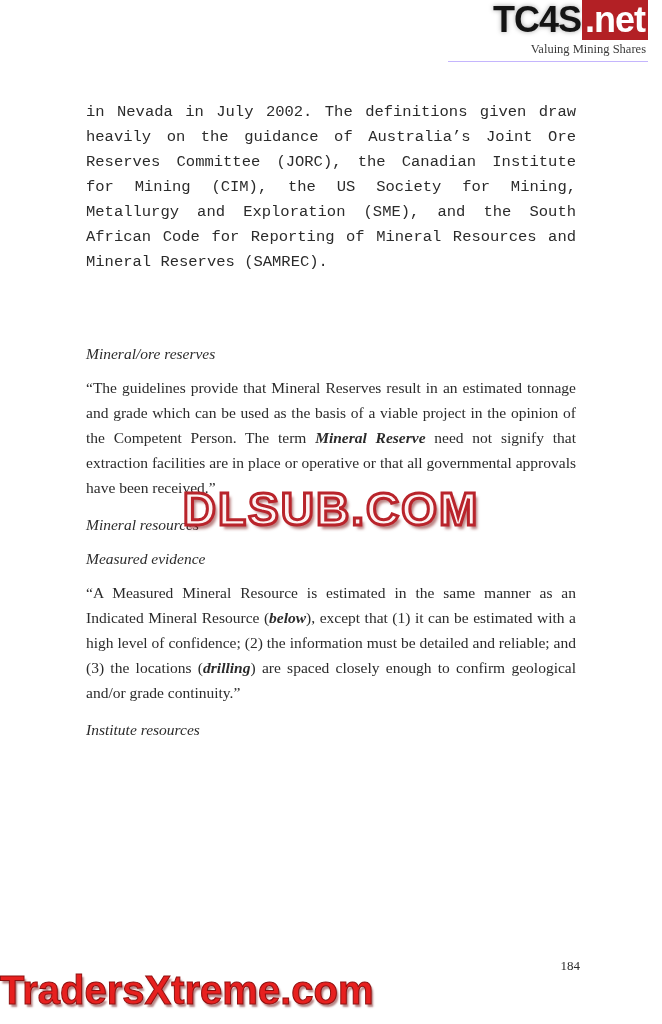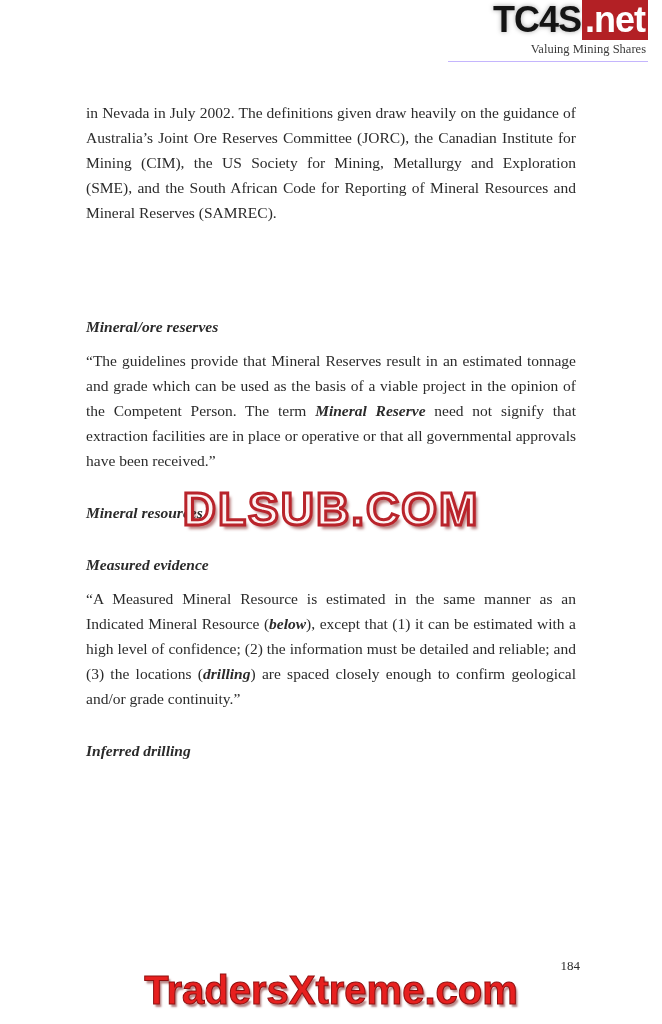--- a/index.html
+++ b/index.html
@@ -35,45 +35,44 @@
     border-bottom:1px solid #c4b5fd;
   }
 
   
   .content{
     position:absolute;top:100px;left:86px;width:490px;
     font-size:15.5px;line-height:25px;
     text-align:justify;
   }
   .content p{margin:0 0 12px 0;}
-  .body-para{margin-left:0;}
+  .body-para{margin-left:0;font-family:Liberation Mono, monospace;}
   .section-gap{height:50px;}
   .section-heading{
-    font-style:italic;font-weight:bold;
+    font-style:italic;font-weight:normal;
     font-size:15.5px;line-height:25px;
-    margin:27px 0 9px 0;
+    margin:4px 0 9px 0;
     text-align:left;
   }
   .quote-para{margin-left:20px;margin-bottom:10px;}
   .quote-para em{font-style:italic;font-weight:bold;}
 
   
   .wm-center{
     position:absolute;top:482px;left:0;width:662px;
     text-align:center;
     font-family:Liberation Sans, sans-serif;
     font-weight:bold;font-size:46px;letter-spacing:2px;
     color:#fdf3f3;
     -webkit-text-stroke:3px #b9242b;
     text-shadow:3px 4px 3px rgba(130,25,25,0.55);
     pointer-events:none;
   }
   .wm-bottom{
     position:absolute;top:968px;left:0;width:662px;
-    text-align:center;
     font-family:"Liberation Sans", sans-serif;
     font-weight:bold;font-size:40px;letter-spacing:0px;
     color:#e7201f;
     -webkit-text-stroke:1px #8e0f0f;
     text-shadow:2px 3px 2px rgba(110,10,10,0.5);
     pointer-events:none;
   }
 
   
   .page-number{
@@ -94,21 +93,21 @@
   </div>
 
   <div class="content">
       <p class="body-para"><span>in Nevada in July 2002. The definitions given draw heavily on the guidance of Australia’s Joint Ore Reserves Committee (JORC), the Canadian Institute for Mining (CIM), the US Society for Mining, Metallurgy and Exploration (SME), and the South African Code for Reporting of Mineral Resources and Mineral Reserves (SAMREC).</span></p>
       <div class="section-gap"></div>
       <h3 class="section-heading">Mineral/ore reserves</h3>
       <p class="quote-para"><span>“The guidelines provide that Mineral Reserves result in an estimated tonnage and grade which can be used as the basis of a viable project in the opinion of the Competent Person. The term </span><em>Mineral Reserve</em><span> need not signify that extraction facilities are in place or operative or that all governmental approvals have been received.”</span></p>
       <h3 class="section-heading">Mineral resources</h3>
       <h3 class="section-heading">Measured evidence</h3>
       <p class="quote-para"><span>“A Measured Mineral Resource is estimated in the same manner as an Indicated Mineral Resource (</span><em>below</em><span>), except that (1) it can be estimated with a high level of confidence; (2) the information must be detailed and reliable; and (3) the locations (</span><em>drilling</em><span>) are spaced closely enough to confirm geological and/or grade continuity.”</span></p>
-      <h3 class="section-heading">Inferred drilling</h3>
+      <h3 class="section-heading">Institute resources</h3>
     </div>
 
   <div class="wm-center">DLSUB.COM</div>
 
   <div class="page-number">184</div>
 
   <div class="wm-bottom">TradersXtreme.com</div>
 
 </div>
 

